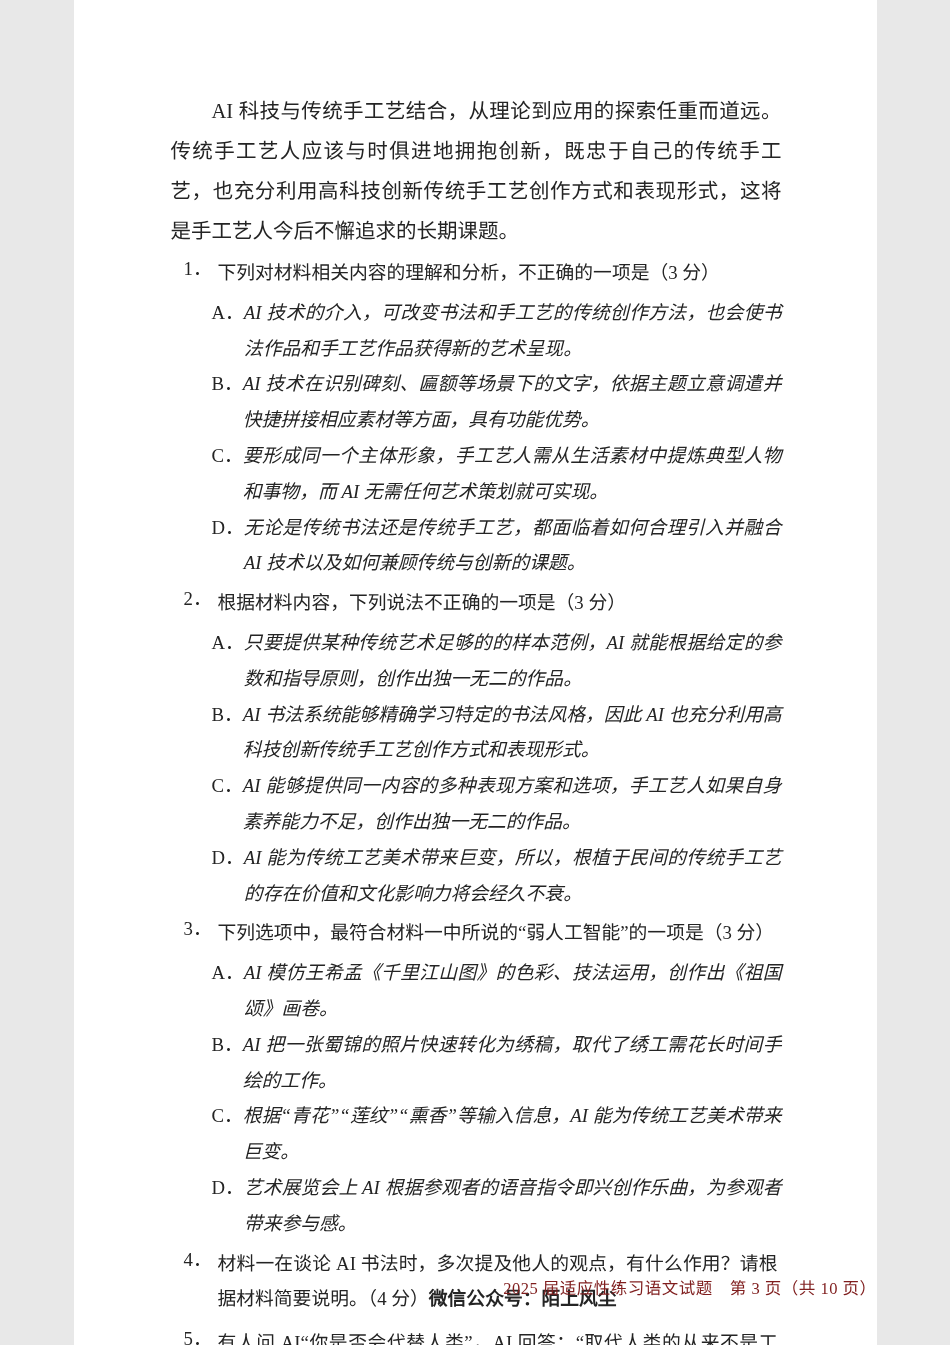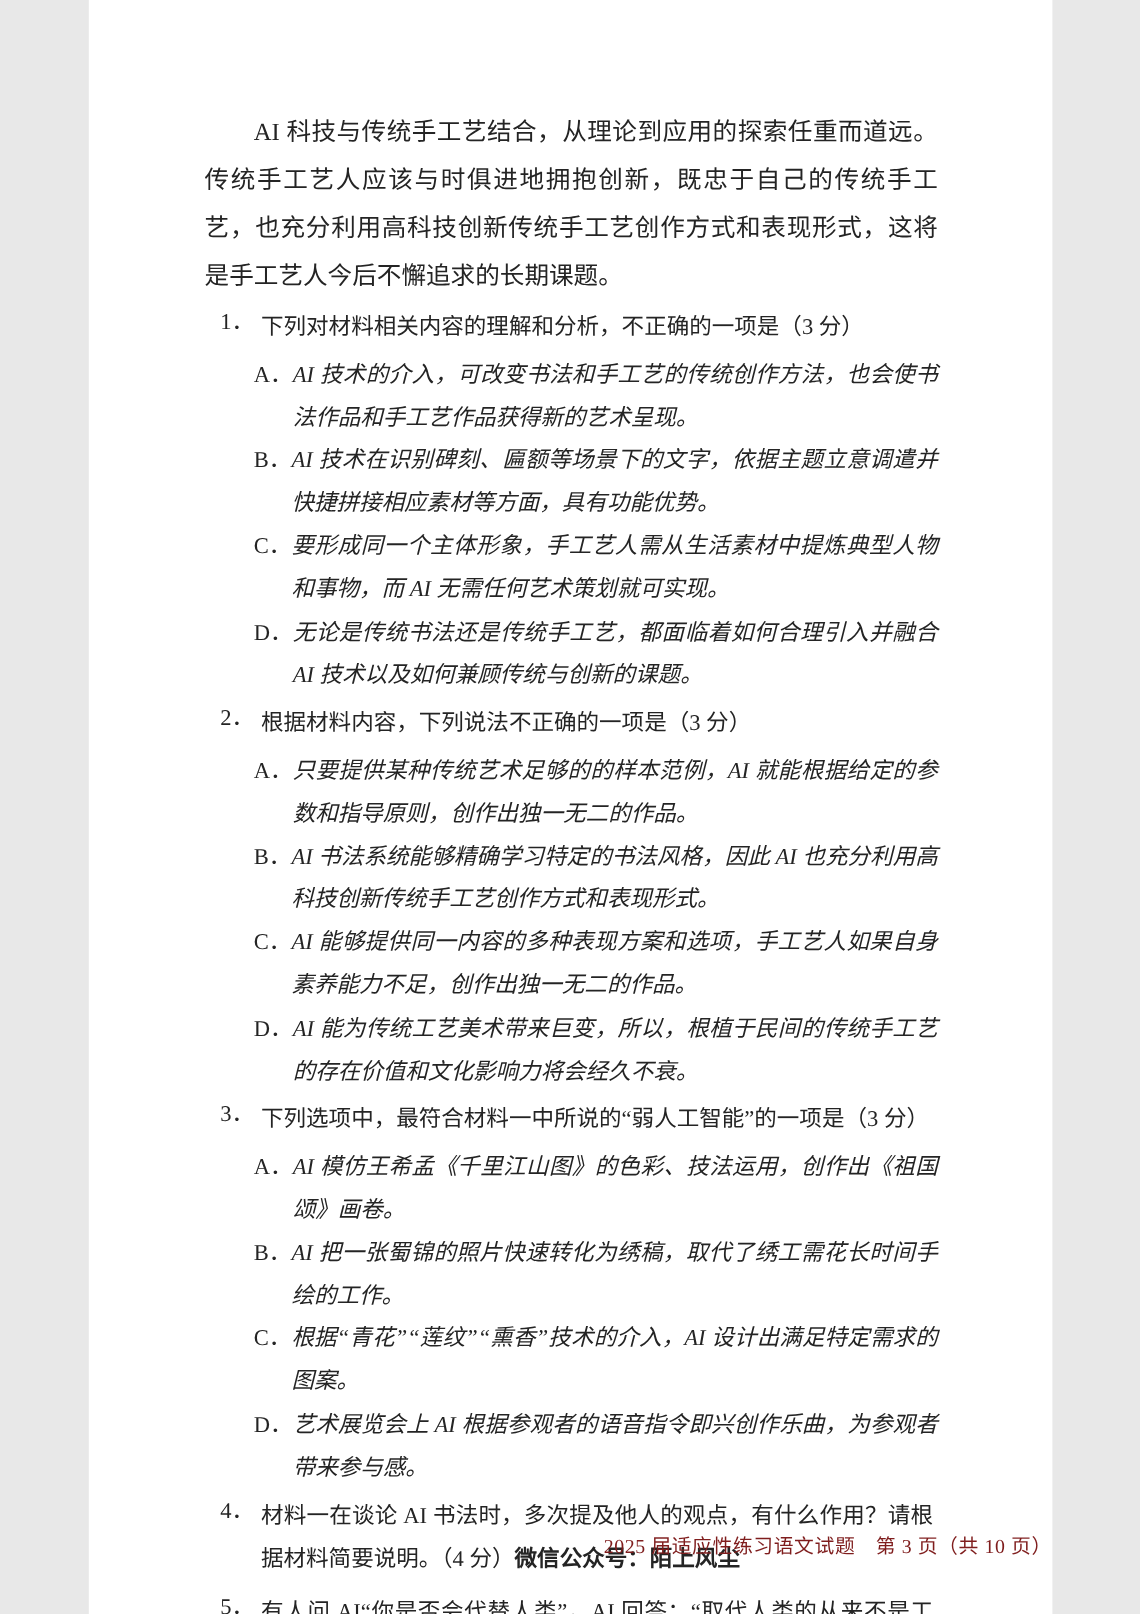--- a/index.html
+++ b/index.html
@@ -151,21 +151,21 @@
       <div class="option">
         <span class="opt-label">A．</span>
         <p class="opt-text">AI 模仿王希孟《千里江山图》的色彩、技法运用，创作出《祖国颂》画卷。</p>
       </div>
       <div class="option">
         <span class="opt-label">B．</span>
         <p class="opt-text">AI 把一张蜀锦的照片快速转化为绣稿，取代了绣工需花长时间手绘的工作。</p>
       </div>
       <div class="option">
         <span class="opt-label">C．</span>
-        <p class="opt-text">根据“青花”“莲纹”“熏香”技术的介入，AI 设计出满足特定需求的图案。</p>
+        <p class="opt-text">根据“青花”“莲纹”“熏香”等输入信息，AI 能为传统工艺美术带来巨变。</p>
       </div>
       <div class="option">
         <span class="opt-label">D．</span>
         <p class="opt-text">艺术展览会上 AI 根据参观者的语音指令即兴创作乐曲，为参观者带来参与感。</p>
       </div>
     </section>
 
     <section>
       <div class="q-head">
         <span class="q-num">4．</span>

